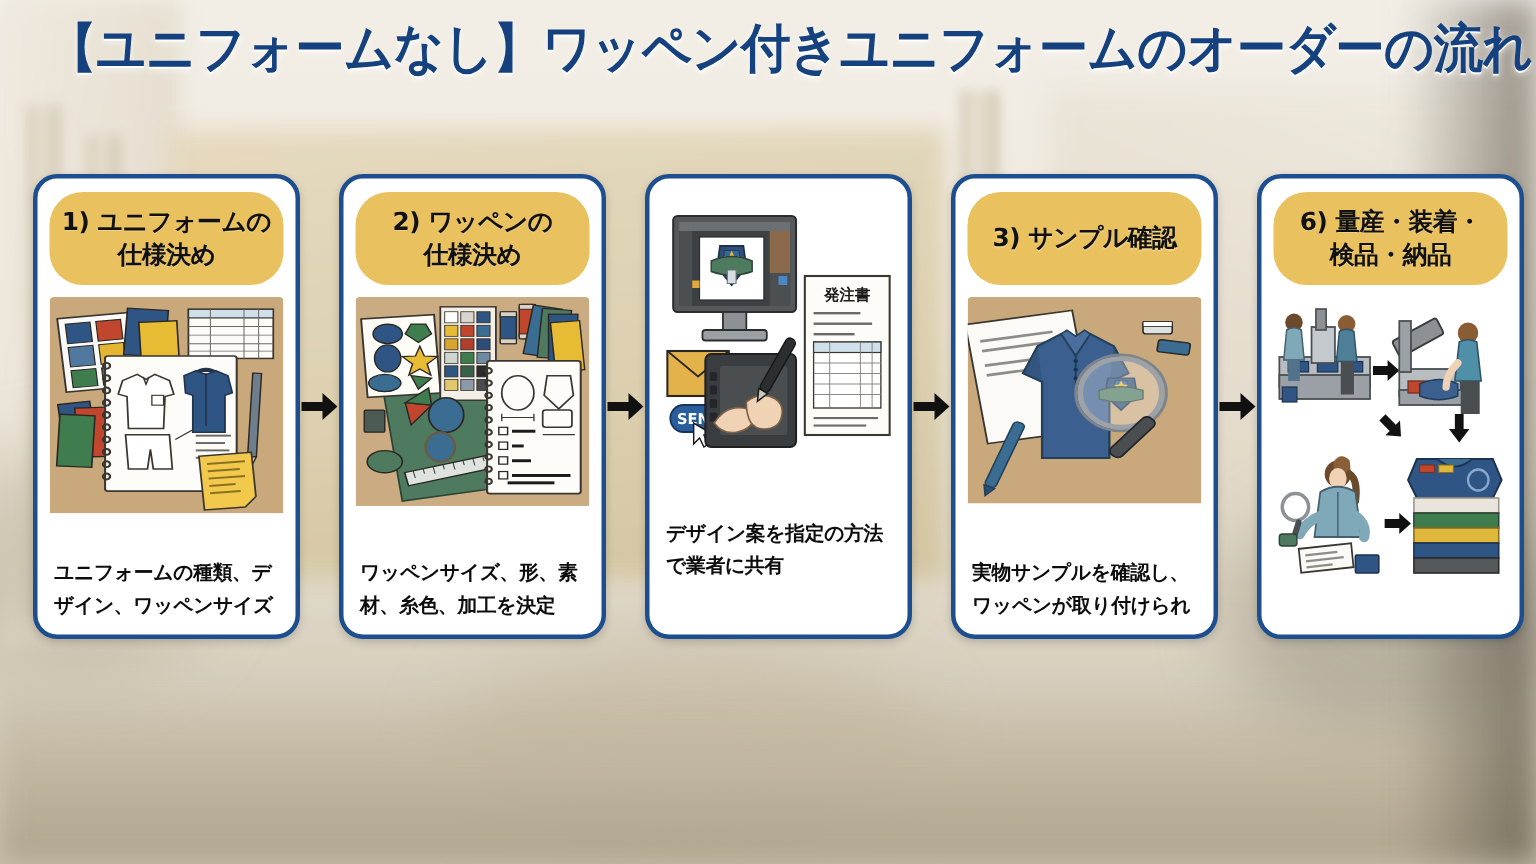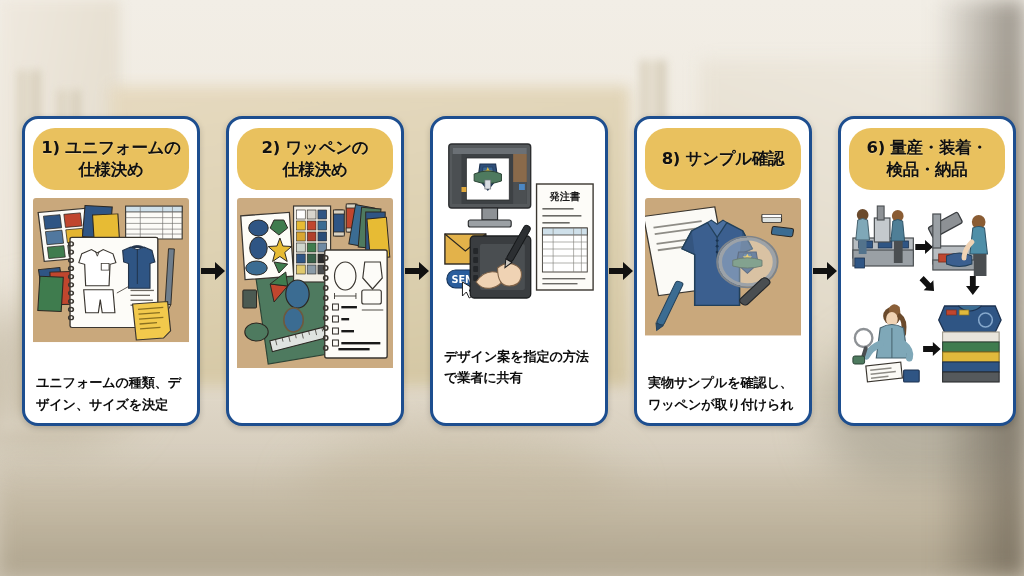--- a/index.html
+++ b/index.html
@@ -138,20 +138,23 @@
   <div class="bg-board2"></div>
   <div class="bg-post" style="left:18px;"></div>
   <div class="bg-post" style="left:58px; top:90px; height:310px;"></div>
   <div class="bg-post" style="left:640px; top:60px; height:360px; width:26px;"></div>
   <div class="bg-soft-spot" style="left:-40px; top:300px; width:180px; height:150px; background:#b9ae96;"></div>
   <div class="bg-soft-spot" style="left:820px; top:330px; width:220px; height:170px; background:#9d9887;"></div>
   <div class="bg-soft-spot" style="left:300px; top:430px; width:320px; height:130px; background:#c3b79e;"></div>
   <div class="bg-floor"></div>
   <div class="bg-dark-right"></div>
 
+  <div class="title-wrap">
+    <div class="title">【ユニフォームなし】ワッペン付きユニフォームのオーダーの流れ</div>
+  </div>
 
   <div class="cards">
 
     <div class="card">
       <div class="badge">
         <span>1) ユニフォームの
 仕様決め</span>
       </div>
       <div class="illus">
         <svg viewBox="0 0 160 198" preserveAspectRatio="none" aria-hidden="true">
@@ -232,21 +235,21 @@
             <g fill="#8a7020">
               <rect x="109" y="134" width="26" height="1.6"></rect>
                 <rect x="109" y="140" width="22" height="1.6"></rect>
               <rect x="109" y="146" width="25" height="1.6"></rect>
                 <rect x="109" y="152" width="18" height="1.6"></rect>
               <rect x="109" y="158" width="21" height="1.6"></rect>
             </g>
           </g>
         </svg>
       </div>
-      <div class="caption">ユニフォームの種類、デザイン、サイズを決定</div>
+      <div class="caption">ユニフォームの種類、デザイン、ワッペンサイズ</div>
     </div>
 
     <div class="arrow">
       <svg width="26" height="22" viewBox="0 0 26 22">
         <path d="M1 8 h14 v-6 l10 9 -10 9 v-6 h-14 z" fill="#111"></path>
       </svg>
     </div>
 
     <div class="card">
       <div class="badge">
@@ -363,20 +366,21 @@
             <g fill="#1a1a1a">
               <rect x="107" y="108" width="16" height="2.4"></rect>
               <rect x="107" y="120" width="8" height="2.4"></rect>
               <rect x="107" y="132" width="13" height="2.4"></rect>
               <rect x="107" y="144" width="40" height="2.4"></rect>
               <rect x="104" y="150" width="32" height="2.4"></rect>
             </g>
           </g>
         </svg>
       </div>
+      <div class="caption">ワッペンサイズ、形、素材、糸色、加工を決定</div>
     </div>
 
     <div class="arrow">
       <svg width="26" height="22" viewBox="0 0 26 22">
         <path d="M1 8 h14 v-6 l10 9 -10 9 v-6 h-14 z" fill="#111"></path>
       </svg>
     </div>
 
     <div class="card">
       <div class="illus">
@@ -455,21 +459,21 @@
     </div>
 
     <div class="arrow">
       <svg width="26" height="22" viewBox="0 0 26 22">
         <path d="M1 8 h14 v-6 l10 9 -10 9 v-6 h-14 z" fill="#111"></path>
       </svg>
     </div>
 
     <div class="card">
       <div class="badge">
-        <span>8) サンプル確認</span>
+        <span>3) サンプル確認</span>
       </div>
       <div class="illus">
         <svg viewBox="0 0 160 198" preserveAspectRatio="none" aria-hidden="true">
           <rect x="0" y="0" width="160" height="168" fill="#c9a87c"></rect>
           <rect x="0" y="168" width="160" height="30" fill="#ffffff"></rect>
 
           <g transform="rotate(-9 56 66)">
             <rect x="6" y="14" width="74" height="98" fill="#fbfaf6" stroke="#3a3630" stroke-width="1.3"></rect>
             <g fill="#8e8c86">
               <rect x="14" y="28" width="50" height="2.2"></rect>

